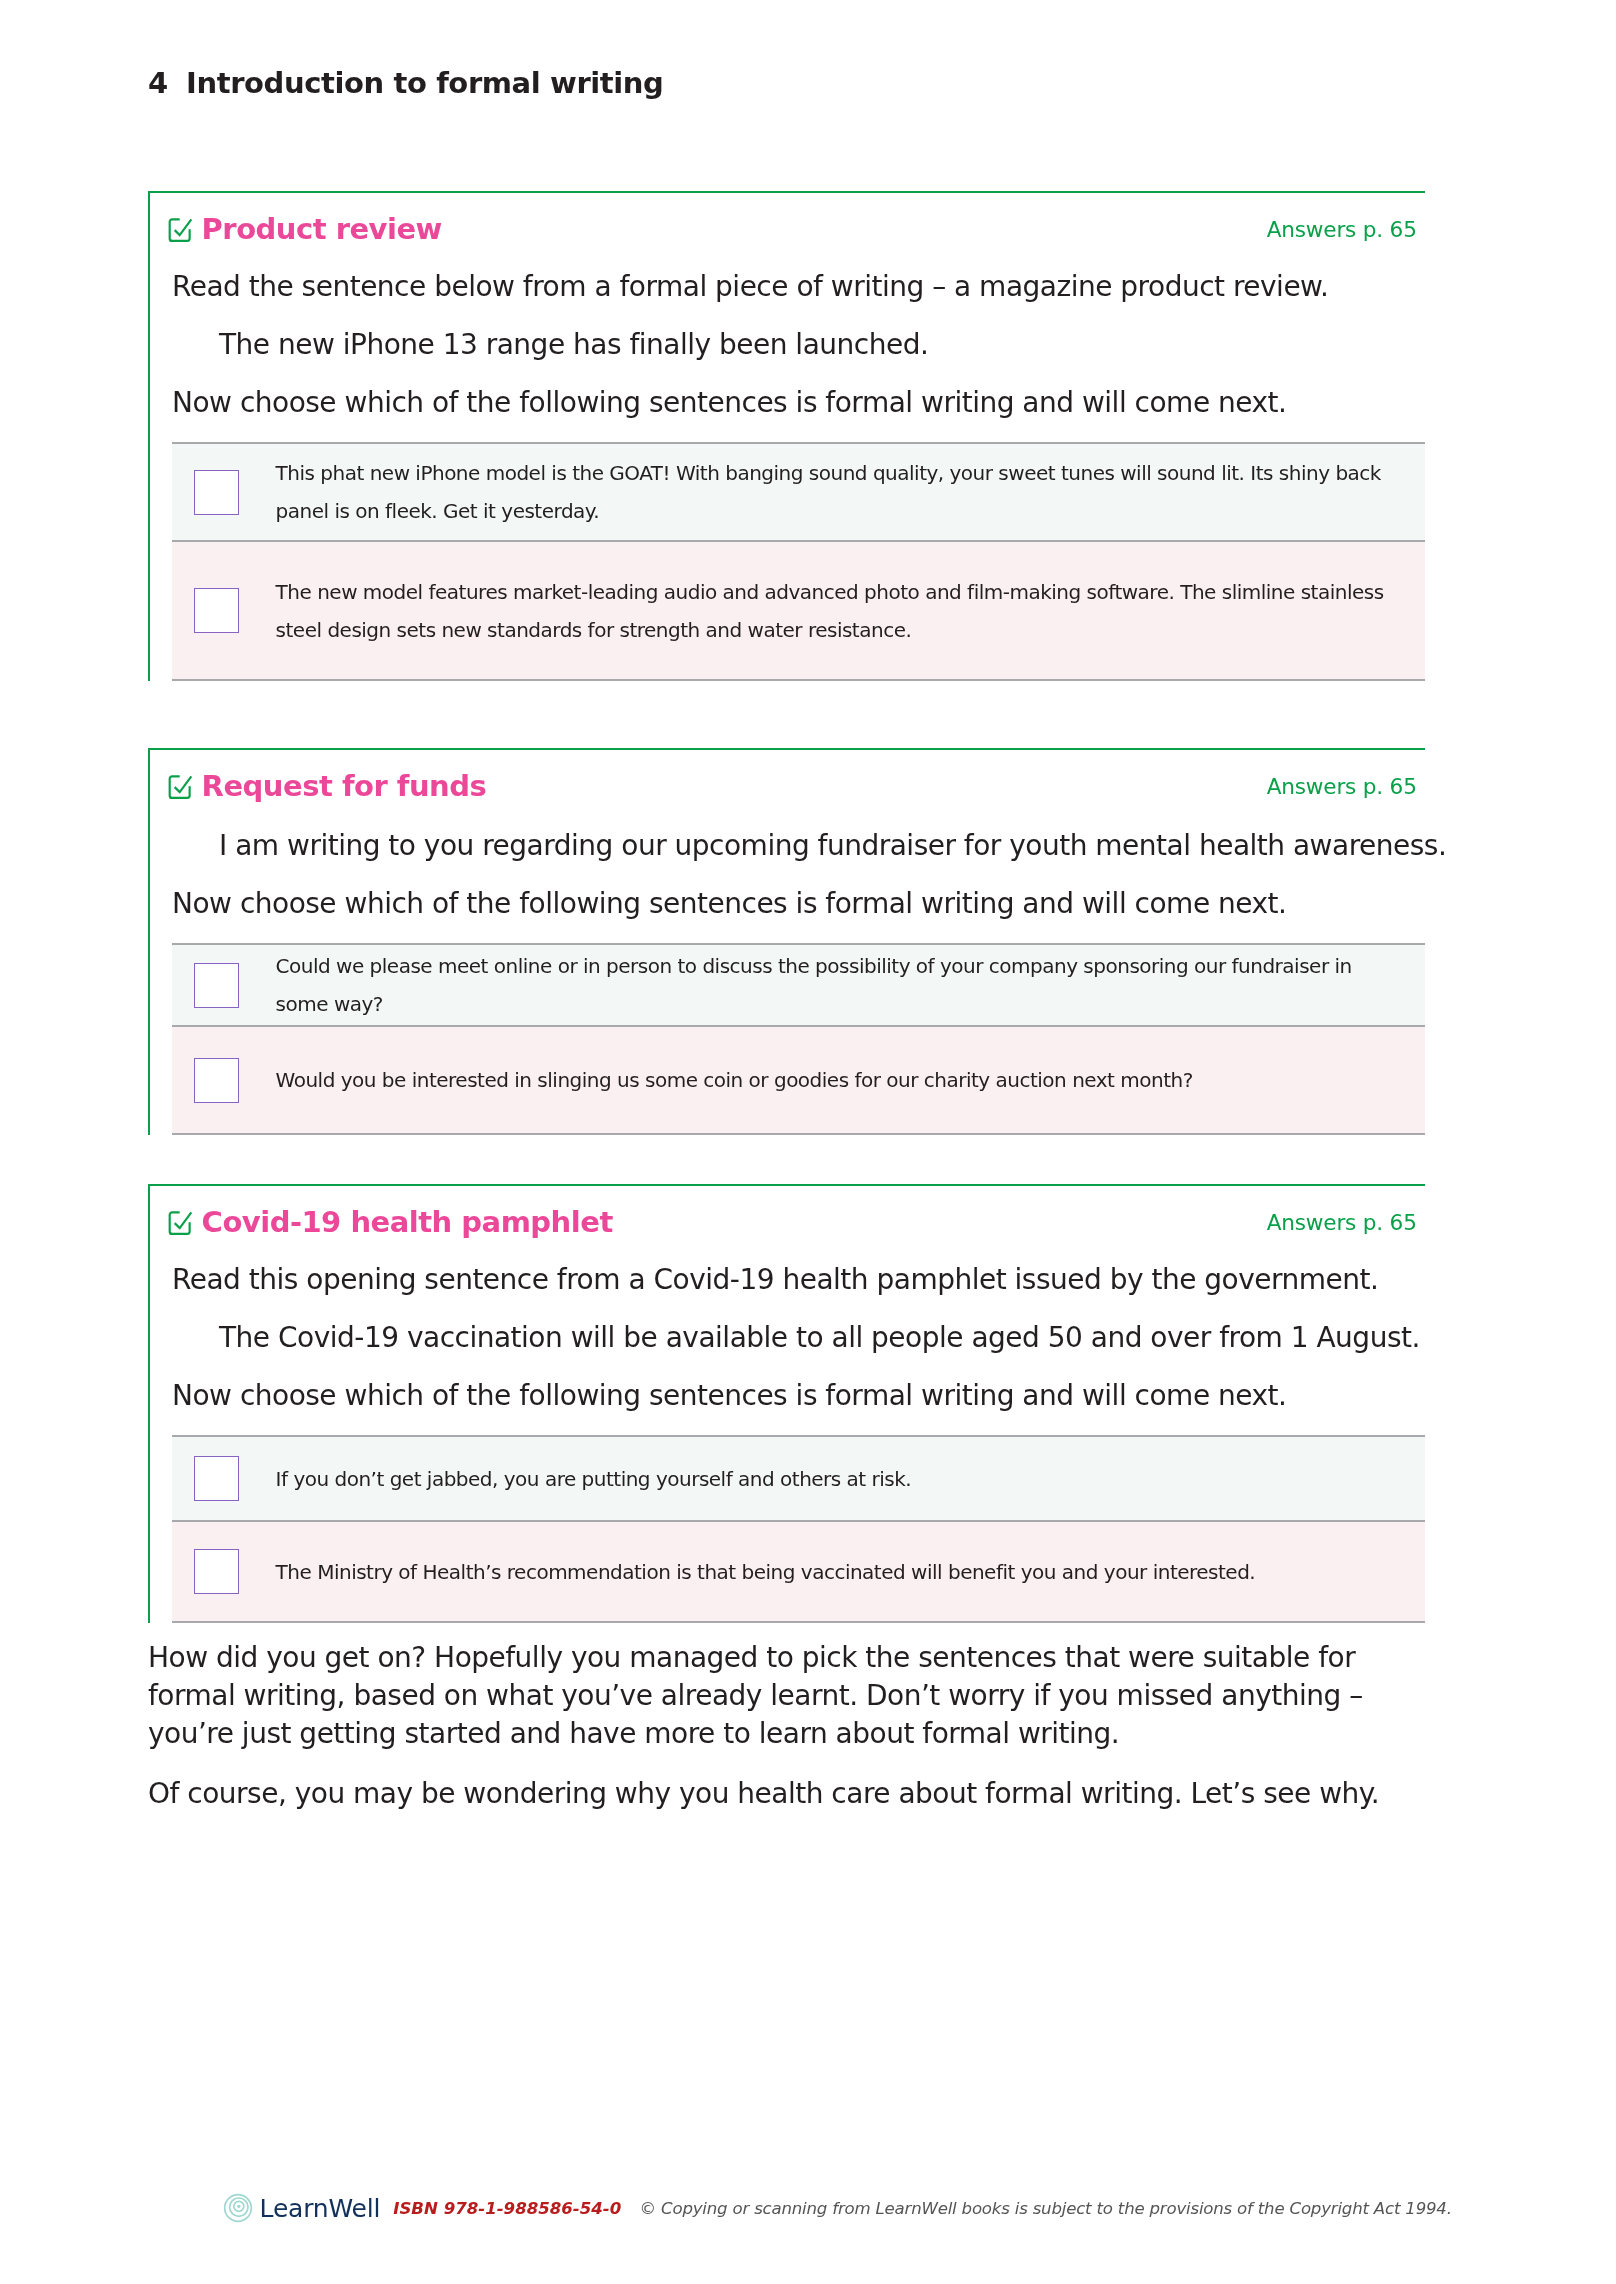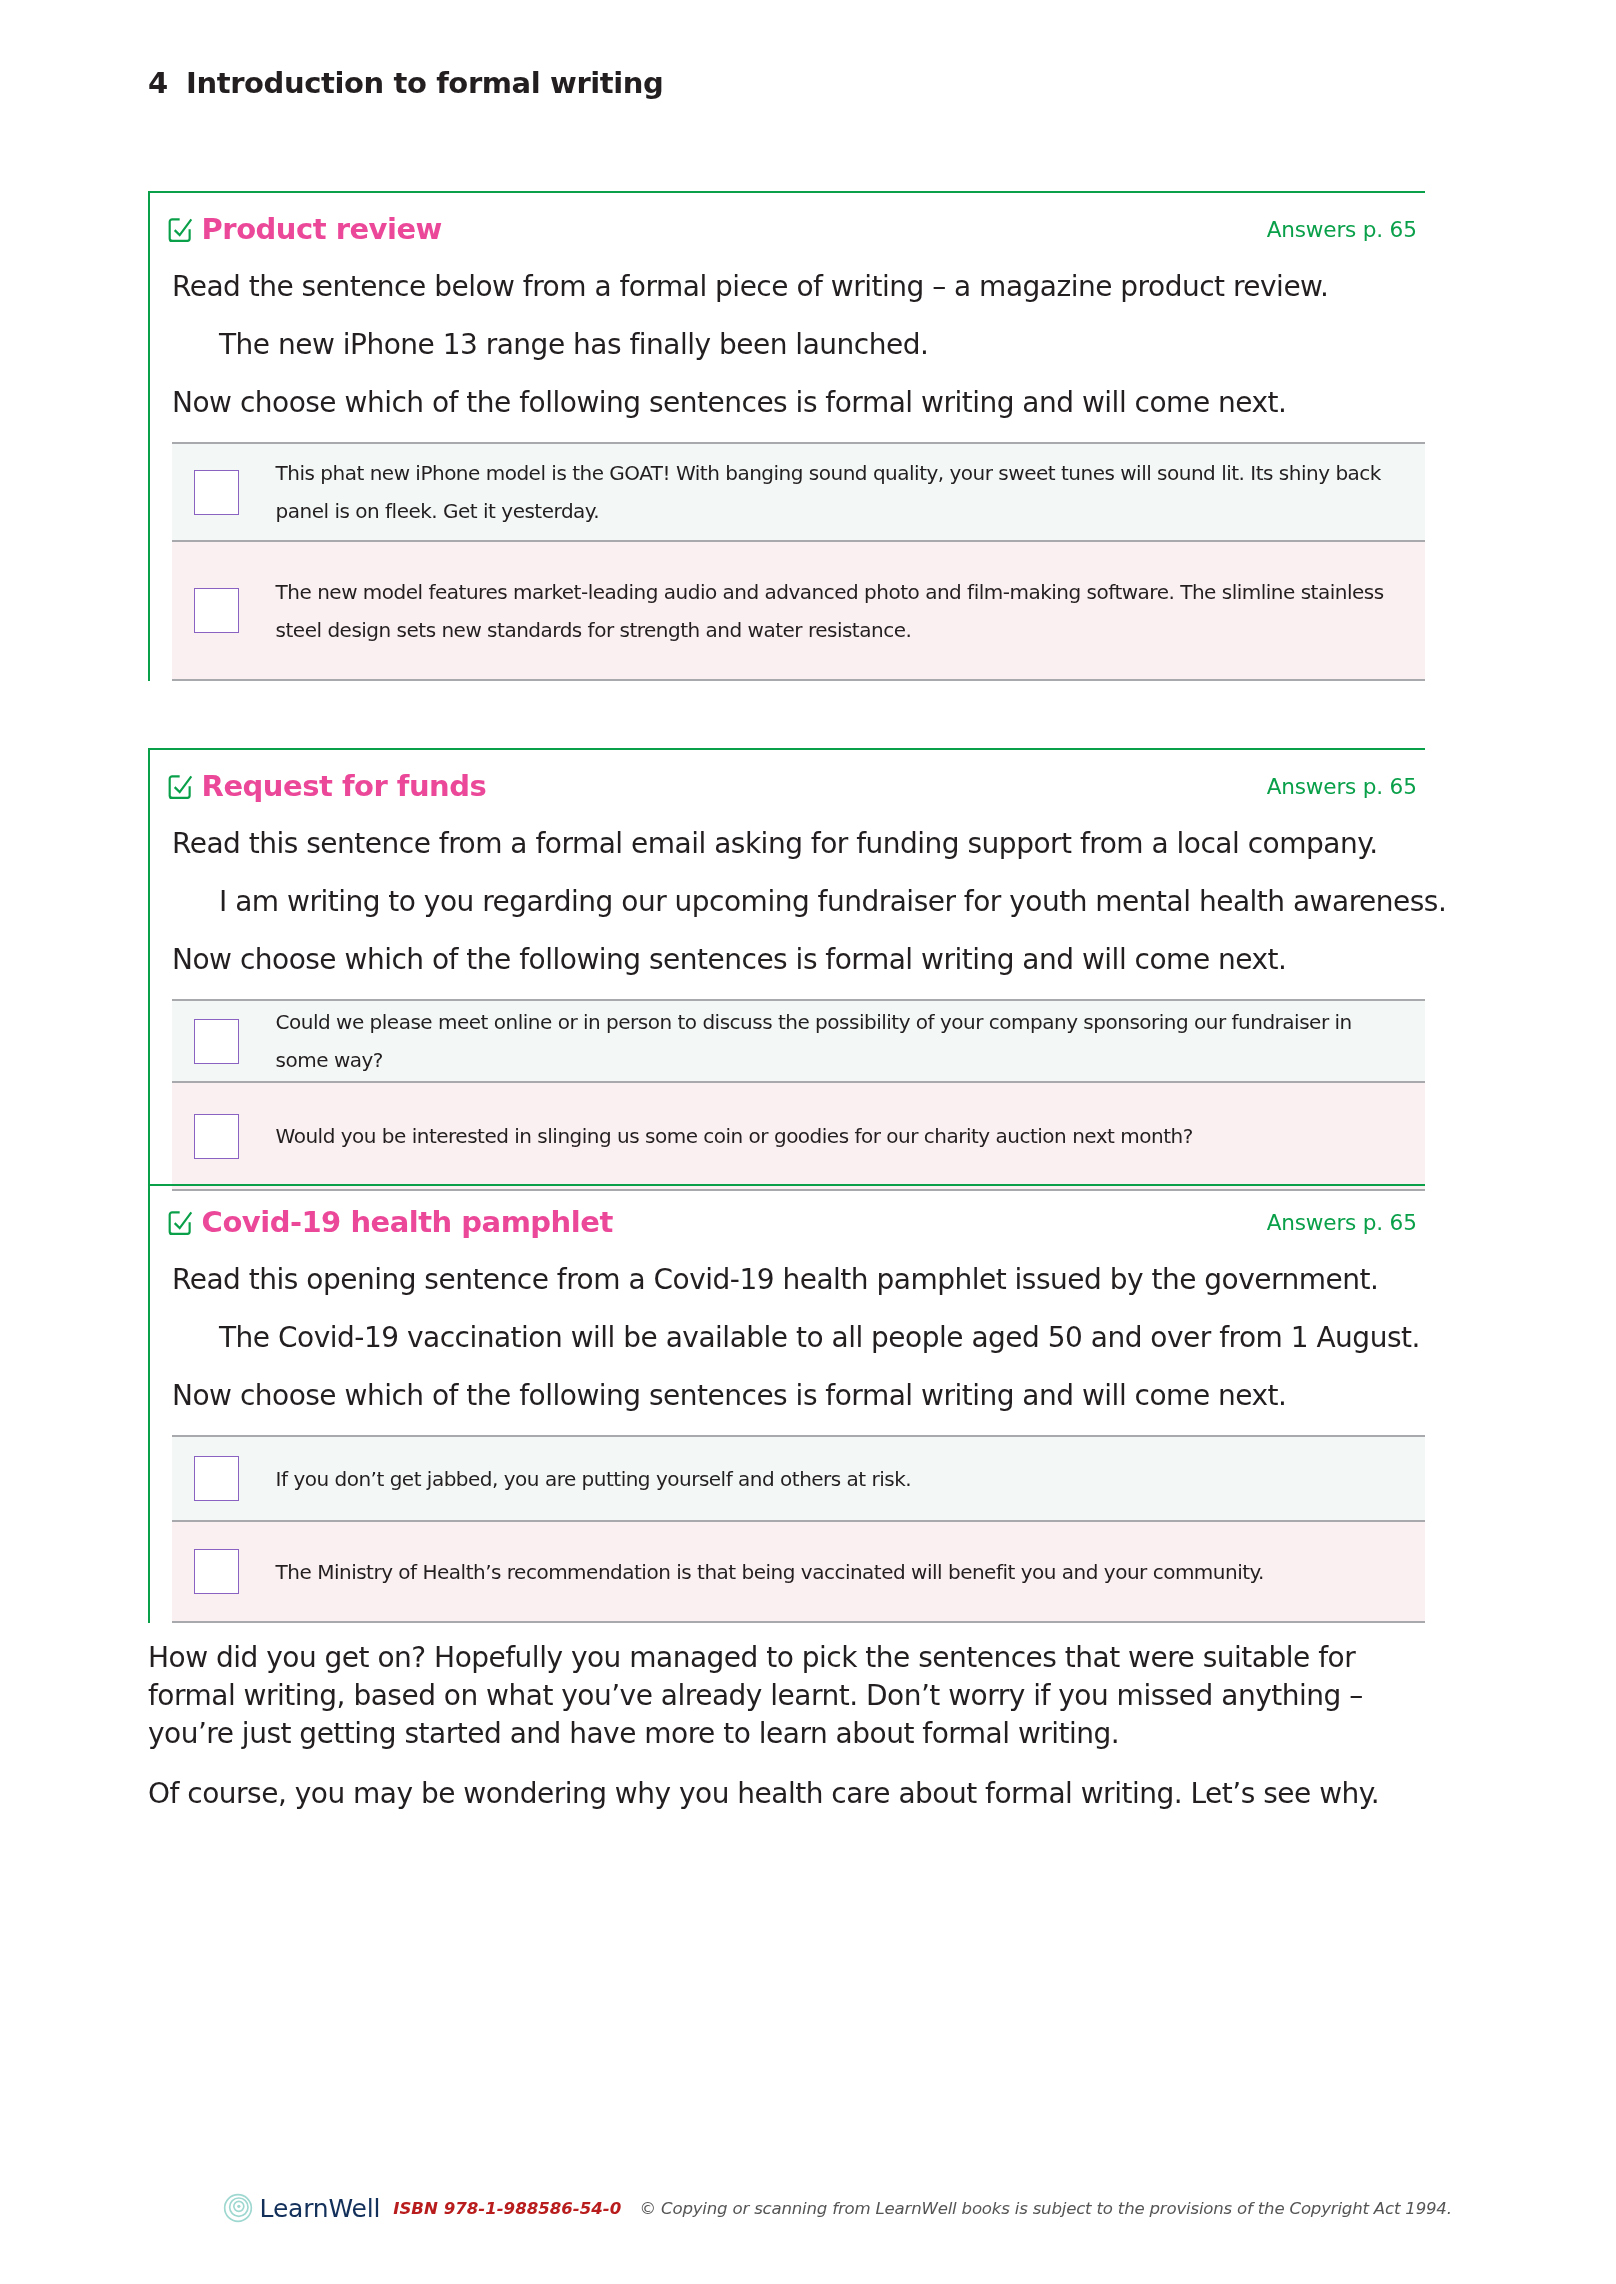--- a/index.html
+++ b/index.html
@@ -180,21 +180,20 @@
       <svg width="25" height="26.6" viewBox="0 0 30 32">
           <path d="M14 4 H5 a3 3 0 0 0 -3 3 V27 a3 3 0 0 0 3 3 H5" fill="none" stroke="#0aa04a" stroke-width="2.6"></path>
           <path d="M2 30 H23 a3 3 0 0 0 3 -3 V16" fill="none" stroke="#0aa04a" stroke-width="2.6"></path>
           <path d="M8 17 L14 23 L28 4" fill="none" stroke="#0aa04a" stroke-width="2.6"></path>
         </svg>
       <span>Request for funds</span>
     </div>
     <span class="answers">Answers p. 65</span>
   </div>
   <div class="ex-body">
-    <p class="prompt">Read this sentence from a formal email asking for funding support from a local company.</p>
     <p class="quote">I am writing to you regarding our upcoming fundraiser for youth mental health awareness.</p>
     <p class="prompt next">Now choose which of the following sentences is formal writing and will come next.</p>
     <div class="options">
       <div class="option teal" style="height:82px;">
         <div class="checkbox"></div>
         <div class="option-text">Could we please meet online or in person to discuss the possibility of your company sponsoring our fundraiser in some way?</div>
       </div>
       <div class="option pink" style="height:108px;">
         <div class="checkbox"></div>
         <div class="option-text">Would you be interested in slinging us some coin or goodies for our charity auction next month?</div>
@@ -219,21 +218,21 @@
     <p class="prompt">Read this opening sentence from a Covid-19 health pamphlet issued by the government.</p>
     <p class="quote">The Covid-19 vaccination will be available to all people aged 50 and over from 1 August.</p>
     <p class="prompt next">Now choose which of the following sentences is formal writing and will come next.</p>
     <div class="options">
       <div class="option teal" style="height:85px;">
         <div class="checkbox"></div>
         <div class="option-text">If you don’t get jabbed, you are putting yourself and others at risk.</div>
       </div>
       <div class="option pink" style="height:101px;">
         <div class="checkbox"></div>
-        <div class="option-text">The Ministry of Health’s recommendation is that being vaccinated will benefit you and your community.</div>
+        <div class="option-text">The Ministry of Health’s recommendation is that being vaccinated will benefit you and your interested.</div>
       </div>
     </div>
   </div>
 </section>
 
 <p class="closing" style="top:1639px;">How did you get on? Hopefully you managed to pick the sentences that were suitable for formal writing, based on what you’ve already learnt. Don’t worry if you missed anything – you’re just getting started and have more to learn about formal writing.</p>
 <p class="closing" style="top:1775px;">Of course, you may be wondering why you health care about formal writing. Let’s see why.</p>
 
 <div class="footer">
   <svg width="30" height="30" viewBox="0 0 36 36">

